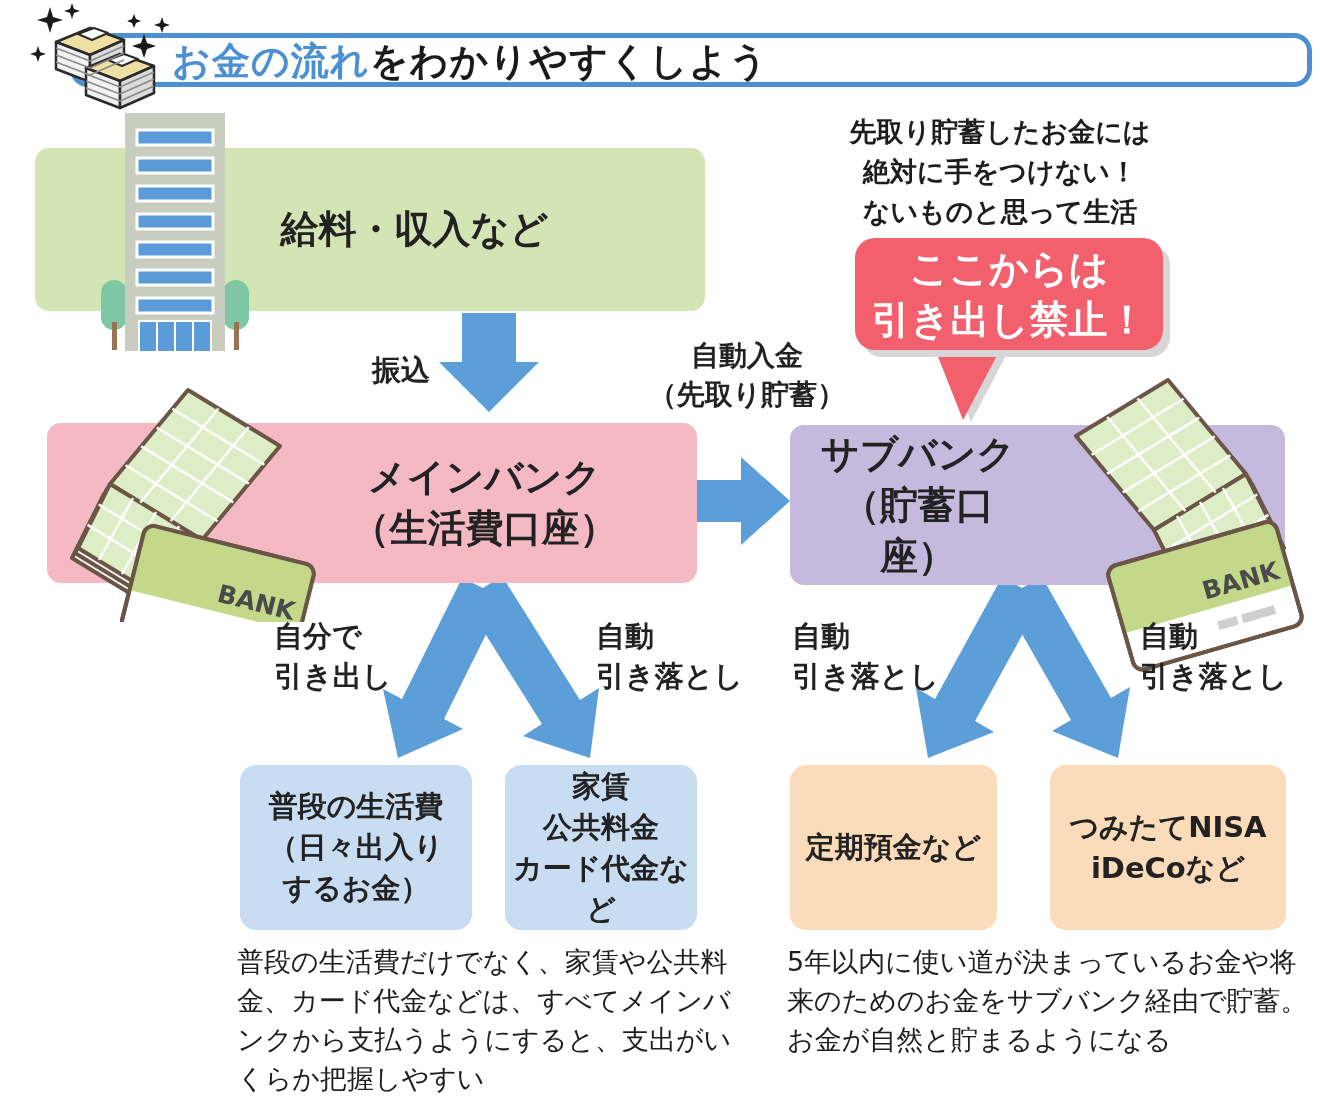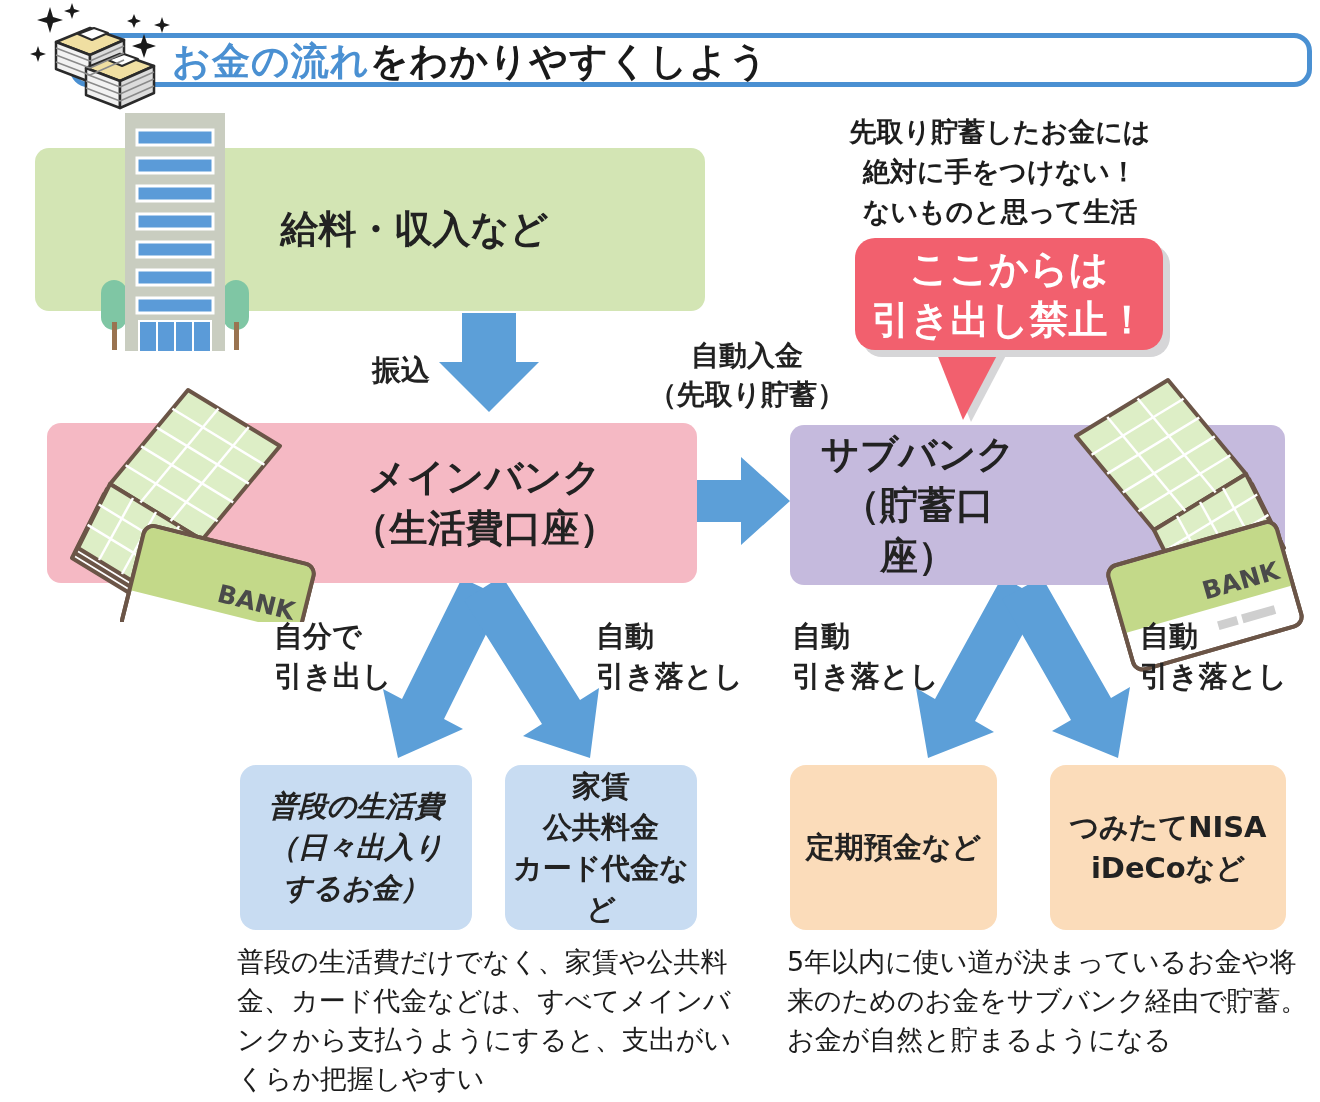--- a/index.html
+++ b/index.html
@@ -22,21 +22,21 @@
   #income-box{left:35px;top:148px;width:670px;height:163px;background:#d3e5b4;
     padding-left:89px;font-size:38px;font-weight:800;color:#222;}
   #main-bank-box{left:35px;top:423px;width:650px;height:160px;background:#f5b9c4;
     padding-left:225px;font-size:38px;font-weight:800;line-height:51px;margin-left:12px;}
   #sub-bank-box{left:790px;top:425px;width:495px;height:160px;background:#c5badd;
     padding-right:255px;font-size:38px;font-weight:800;line-height:51px;}
   .boxlines span{display:block;}
 
   .smallbox{top:765px;height:165px;border-radius:16px;z-index:1;display:flex;flex-direction:column;
     align-items:center;justify-content:center;font-size:29px;font-weight:700;line-height:41px;text-align:center;}
-  #expense-box-1{left:240px;width:232px;background:#c8dcf2;font-style:italic;}
+  #expense-box-1{left:240px;width:232px;background:#c8dcf2;}
   #expense-box-2{left:505px;width:192px;background:#c8dcf2;}
   #savings-box-1{left:790px;width:207px;background:#fbdcba;}
   #savings-box-2{left:1050px;width:236px;background:#fbdcba;}
 
   
   .lbl{font-size:29px;font-weight:600;color:#222;line-height:40px;z-index:4;white-space:nowrap;}
   #lbl-transfer{left:372px;top:350px;}
   #lbl-autodeposit{left:642px;top:336px;width:210px;text-align:center;font-size:28px;line-height:39px;}
   #note{left:828px;top:112px;width:344px;text-align:center;font-size:27px;font-weight:600;
     line-height:40px;z-index:4;color:#1d1d1d;}

